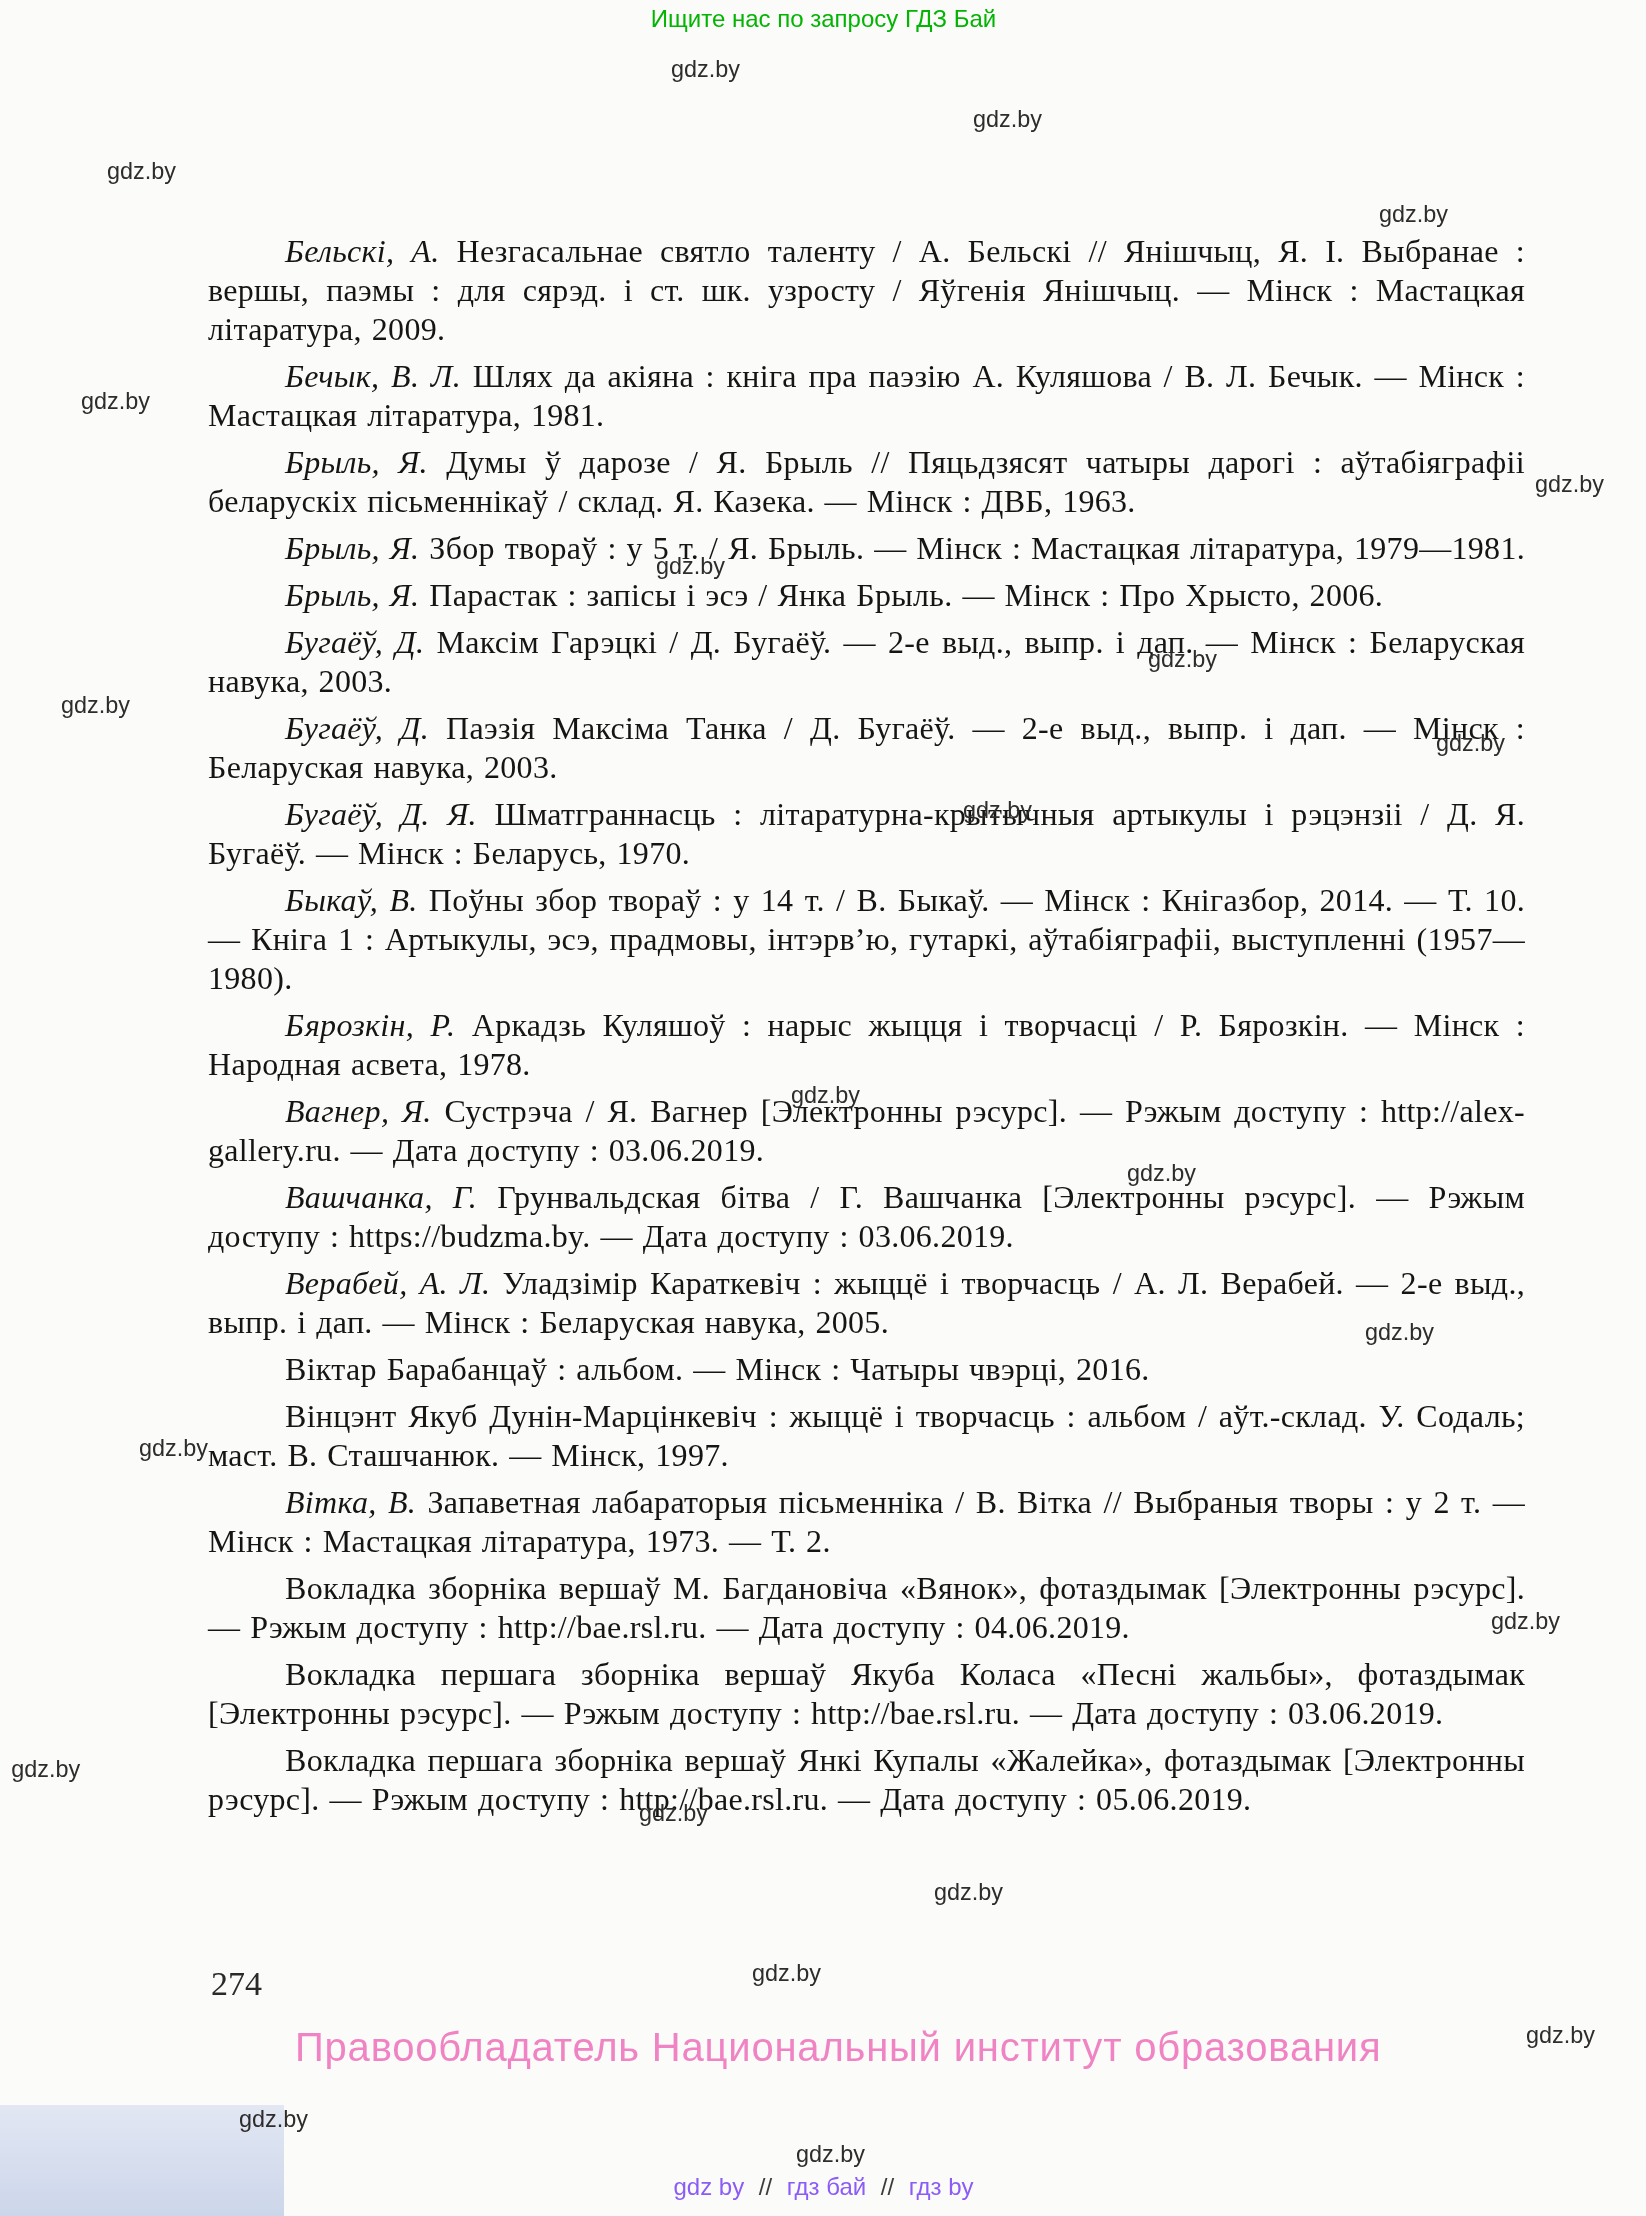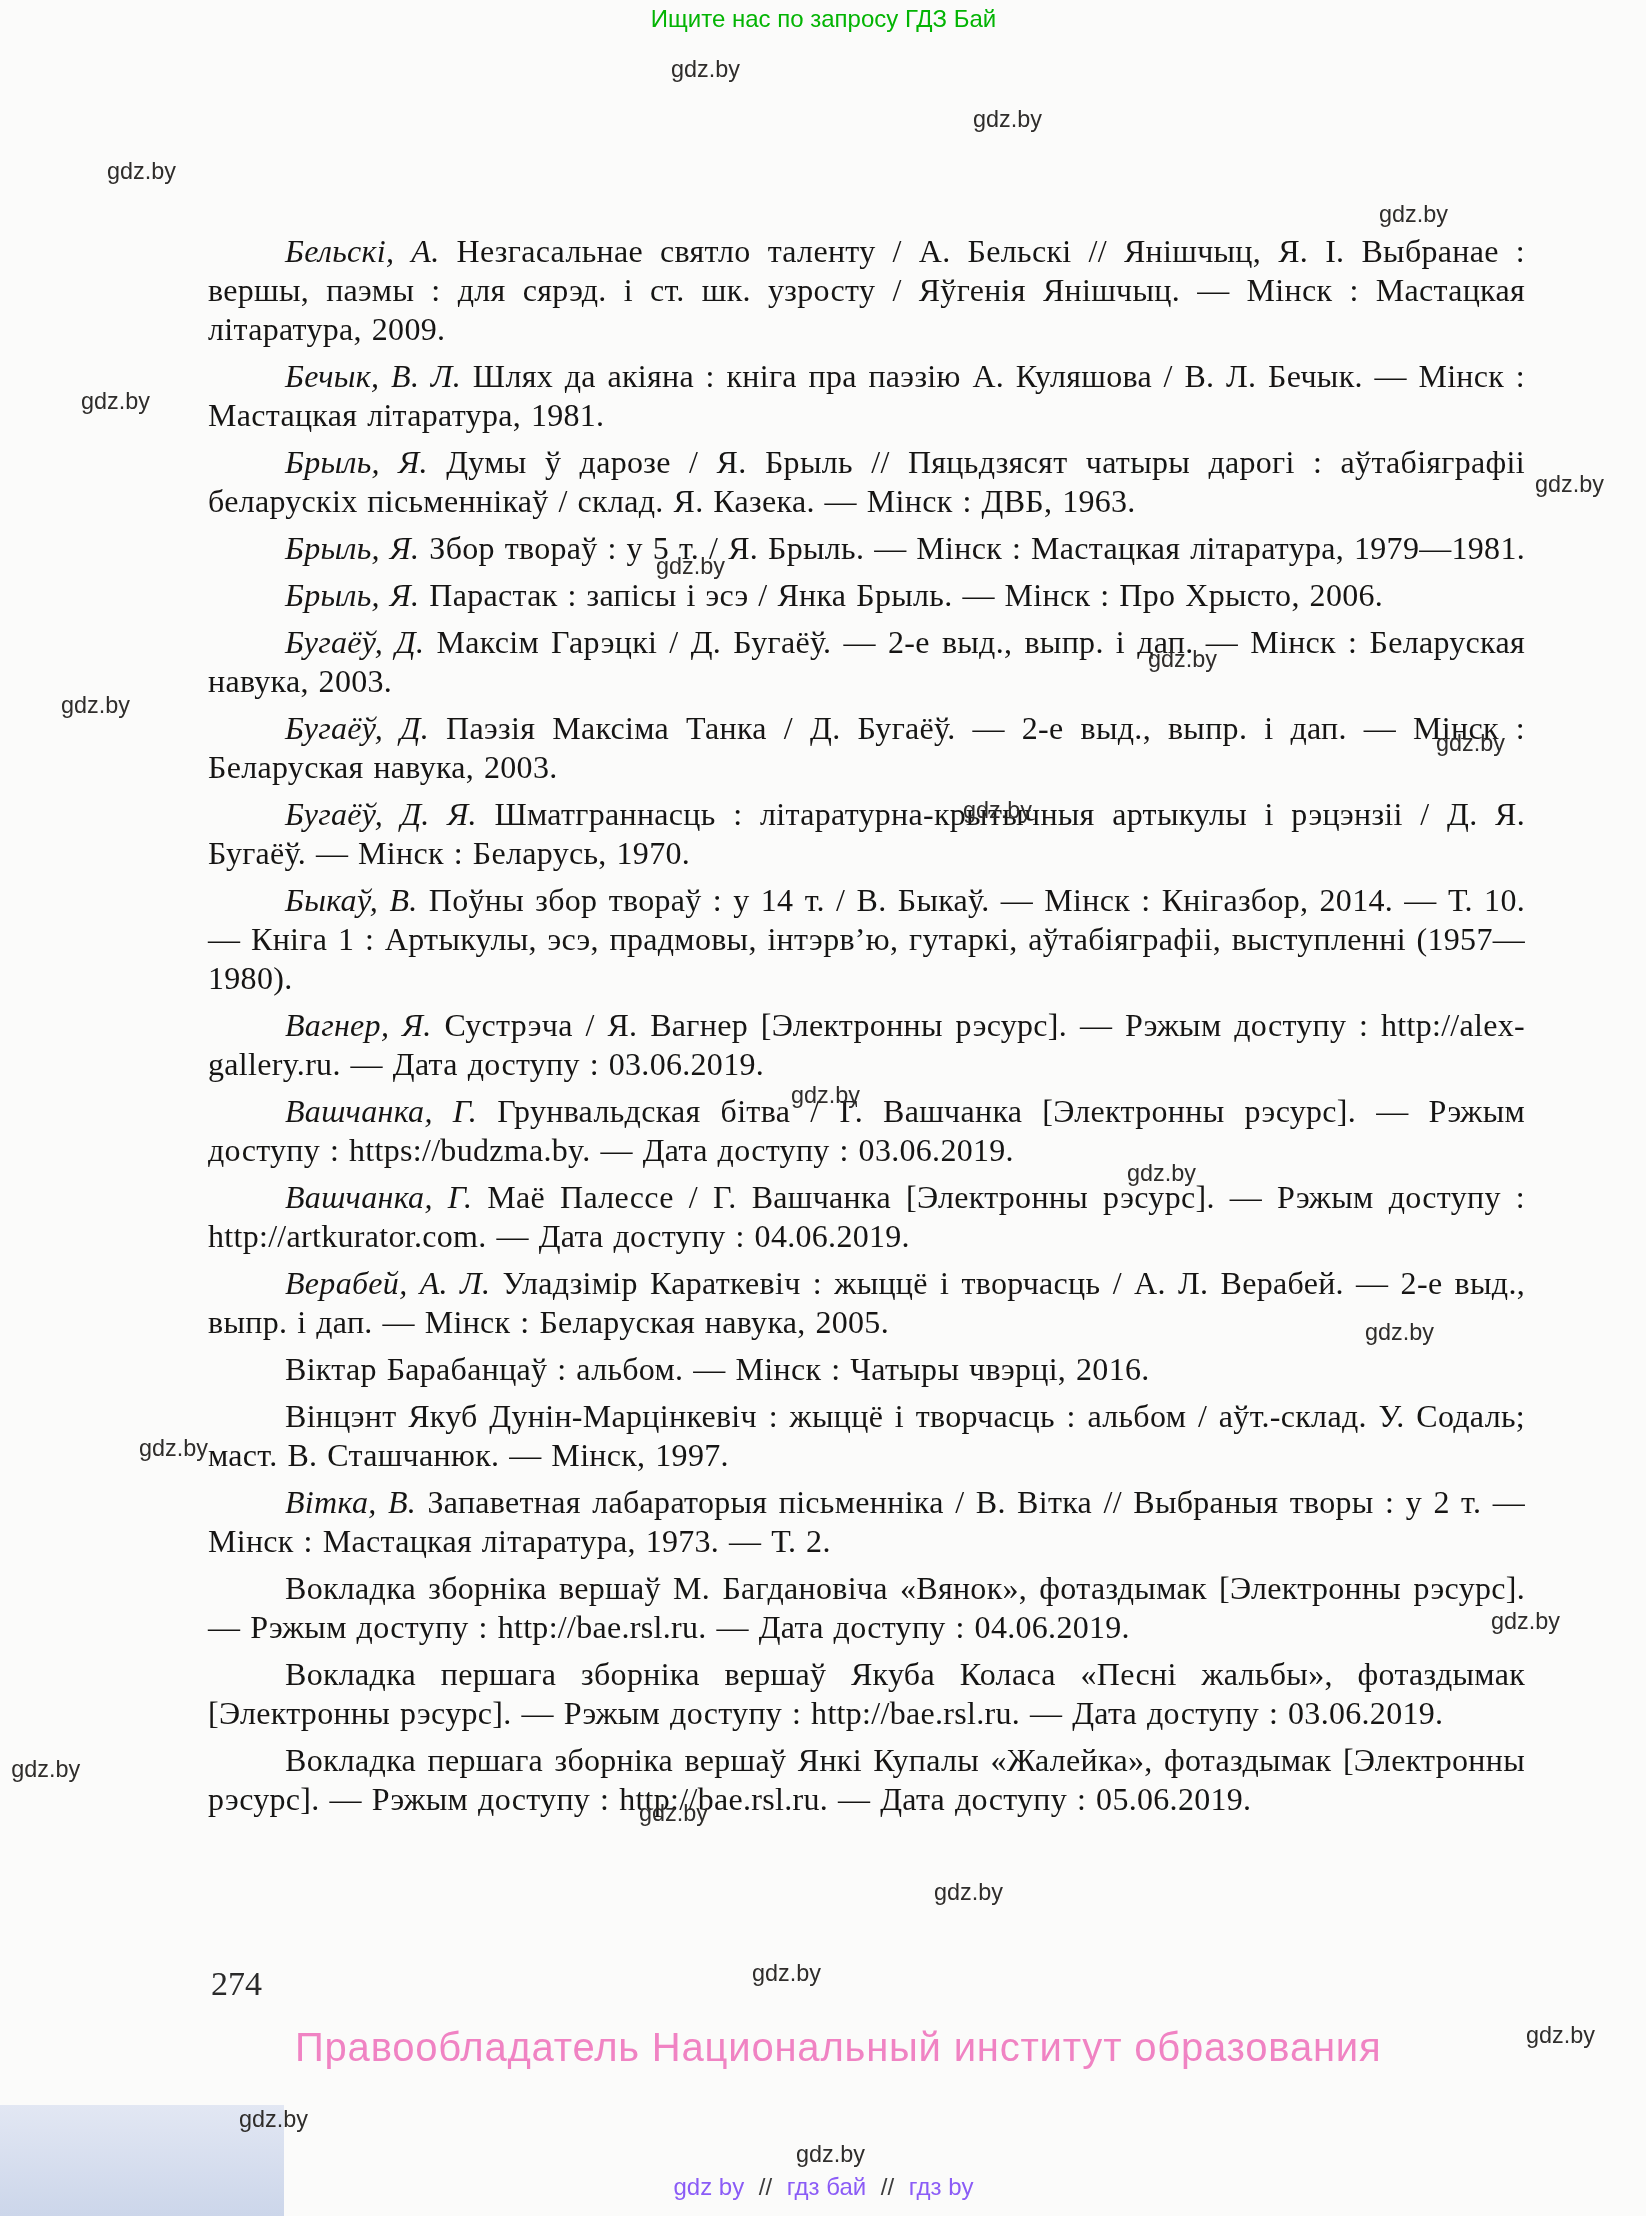--- a/index.html
+++ b/index.html
@@ -79,23 +79,23 @@
   <div class="bib" id="bib">
       <p><i>Бельскі, А.</i> <span>Незгасальнае святло таленту / А. Бельскі // Янішчыц, Я. І. Выбранае : вершы, паэмы : для сярэд. і ст. шк. узросту / Яўгенія Янішчыц. — Мінск : Мастацкая літаратура, 2009.</span></p>
       <p><i>Бечык, В. Л.</i> <span>Шлях да акіяна : кніга пра паэзію А. Куляшова / В. Л. Бечык. — Мінск : Мастацкая літаратура, 1981.</span></p>
       <p><i>Брыль, Я.</i> <span>Думы ў дарозе / Я. Брыль // Пяцьдзясят чатыры дарогі : аўтабіяграфіі беларускіх пісьменнікаў / склад. Я. Казека. — Мінск : ДВБ, 1963.</span></p>
       <p><i>Брыль, Я.</i> <span>Збор твораў : у 5 т. / Я. Брыль. — Мінск : Мастацкая літаратура, 1979—1981.</span></p>
       <p><i>Брыль, Я.</i> <span>Парастак : запісы і эсэ / Янка Брыль. — Мінск : Про Хрысто, 2006.</span></p>
       <p><i>Бугаёў, Д.</i> <span>Максім Гарэцкі / Д. Бугаёў. — 2-е выд., выпр. і дап. — Мінск : Беларуская навука, 2003.</span></p>
       <p><i>Бугаёў, Д.</i> <span>Паэзія Максіма Танка / Д. Бугаёў. — 2-е выд., выпр. і дап. — Мінск : Беларуская навука, 2003.</span></p>
       <p><i>Бугаёў, Д. Я.</i> <span>Шматграннасць : літаратурна-крытычныя артыкулы і рэцэнзіі / Д. Я. Бугаёў. — Мінск : Беларусь, 1970.</span></p>
       <p><i>Быкаў, В.</i> <span>Поўны збор твораў : у 14 т. / В. Быкаў. — Мінск : Кнігазбор, 2014. — Т. 10. — Кніга 1 : Артыкулы, эсэ, прадмовы, інтэрв’ю, гутаркі, аўтабіяграфіі, выступленні (1957—1980).</span></p>
+      <p><i>Бярозкін, Р.</i> <span>Аркадзь Куляшоў : нарыс жыцця і творчасці / Р. Бярозкін. — Мінск : Народная асвета, 1978.</span></p>
       <p><i>Вагнер, Я.</i> <span>Сустрэча / Я. Вагнер [Электронны рэсурс]. — Рэжым доступу : http://alex-gallery.ru. — Дата доступу : 03.06.2019.</span></p>
       <p><i>Вашчанка, Г.</i> <span>Грунвальдская бітва / Г. Вашчанка [Электронны рэсурс]. — Рэжым доступу : https://budzma.by. — Дата доступу : 03.06.2019.</span></p>
-      <p><i>Вашчанка, Г.</i> <span>Маё Палессе / Г. Вашчанка [Электронны рэсурс]. — Рэжым доступу : http://artkurator.com. — Дата доступу : 04.06.2019.</span></p>
       <p><i>Верабей, А. Л.</i> <span>Уладзімір Караткевіч : жыццё і творчасць / А. Л. Верабей. — 2-е выд., выпр. і дап. — Мінск : Беларуская навука, 2005.</span></p>
       <p><span>Віктар Барабанцаў : альбом. — Мінск : Чатыры чвэрці, 2016.</span></p>
       <p><span>Вінцэнт Якуб Дунін-Марцінкевіч : жыццё і творчасць : альбом / аўт.-склад. У. Содаль; маст. В. Сташчанюк. — Мінск, 1997.</span></p>
       <p><i>Вітка, В.</i> <span>Запаветная лабараторыя пісьменніка / В. Вітка // Выбраныя творы : у 2 т. — Мінск : Мастацкая літаратура, 1973. — Т. 2.</span></p>
       <p><span>Вокладка зборніка вершаў М. Багдановіча «Вянок», фотаздымак [Электронны рэсурс]. — Рэжым доступу : http://bae.rsl.ru. — Дата доступу : 04.06.2019.</span></p>
       <p><span>Вокладка першага зборніка вершаў Якуба Коласа «Песні жальбы», фотаздымак [Электронны рэсурс]. — Рэжым доступу : http://bae.rsl.ru. — Дата доступу : 03.06.2019.</span></p>
       <p><span>Вокладка першага зборніка вершаў Янкі Купалы «Жалейка», фотаздымак [Электронны рэсурс]. — Рэжым доступу : http://bae.rsl.ru. — Дата доступу : 05.06.2019.</span></p>
     </div>
 
   <div class="page-number">274</div>

